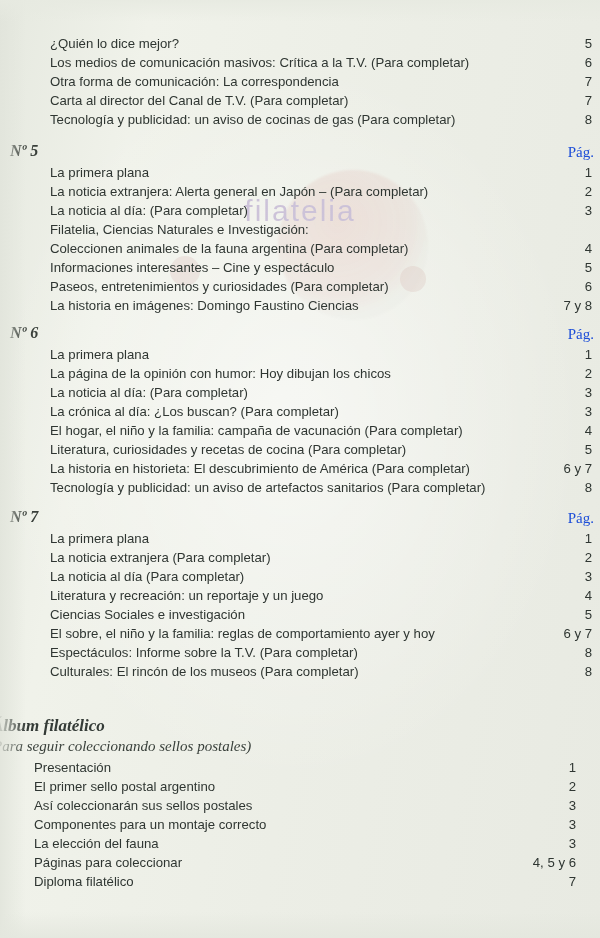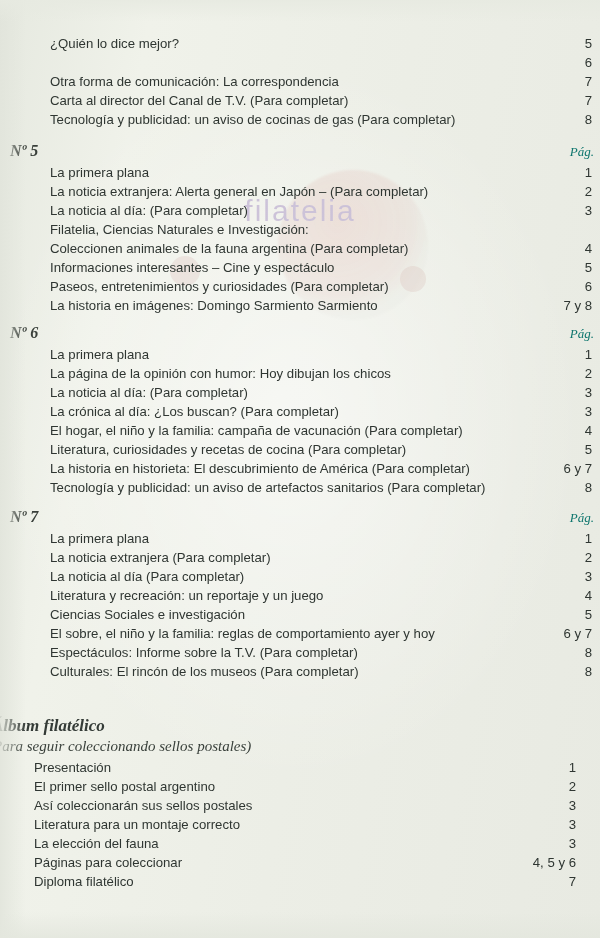--- a/index.html
+++ b/index.html
@@ -81,23 +81,22 @@
     color: #3a403b;
     padding-left: 0px;
     margin-bottom: 3px;
   }
   .sec-head.offleft { margin-left: -6px; }
 
   .pag-label {
     position: absolute;
     right: 22px;
     font-family: "Liberation Serif", serif;
-    font-style: italic;
-    font-size: 13px;
-    color: #0f766e;
+    font-size: 15px;
+    color: #1d4ed8;
   }
 
   .rows { margin: 0; padding: 0; list-style: none; }
 
   .row {
     position: relative;
     height: 19px;
     line-height: 19px;
     font-size: 13.2px;
     color: #2f3632;
@@ -175,20 +174,21 @@
 
 <div class="content">
 
   <div class="section" style="top: 34px;">
     <ul class="rows">
       <li class="row">
         <span>¿Quién lo dice mejor?</span>
         <span class="pg">5</span>
       </li>
       <li class="row">
+        <span>Los medios de comunicación masivos: Crítica a la T.V. (Para completar)</span>
         <span class="pg">6</span>
       </li>
       <li class="row">
         <span>Otra forma de comunicación: La correspondencia</span>
         <span class="pg">7</span>
       </li>
       <li class="row">
         <span>Carta al director del Canal de T.V. (Para completar)</span>
         <span class="pg">7</span>
       </li>
@@ -225,21 +225,21 @@
       </li>
       <li class="row">
         <span>Informaciones interesantes – Cine y espectáculo</span>
         <span class="pg">5</span>
       </li>
       <li class="row">
         <span>Paseos, entretenimientos y curiosidades (Para completar)</span>
         <span class="pg">6</span>
       </li>
       <li class="row">
-        <span>La historia en imágenes: Domingo Sarmiento Sarmiento</span>
+        <span>La historia en imágenes: Domingo Faustino Ciencias</span>
         <span class="pg wide">7 y 8</span>
       </li>
     </ul>
   </div>
 
   <div class="section" style="top: 324px;">
     <div class="sec-head offleft">Nº 6</div>
     <div class="pag-label" style="top: 2px;">Pág.</div>
     <ul class="rows">
       <li class="row">
@@ -326,21 +326,21 @@
       </li>
       <li class="row">
         <span>El primer sello postal argentino</span>
         <span class="pg">2</span>
       </li>
       <li class="row">
         <span>Así coleccionarán sus sellos postales</span>
         <span class="pg">3</span>
       </li>
       <li class="row">
-        <span>Literatura para un montaje correcto</span>
+        <span>Componentes para un montaje correcto</span>
         <span class="pg">3</span>
       </li>
       <li class="row">
         <span>La elección del fauna</span>
         <span class="pg">3</span>
       </li>
       <li class="row">
         <span>Páginas para coleccionar</span>
         <span class="pg wide">4, 5 y 6</span>
       </li>

